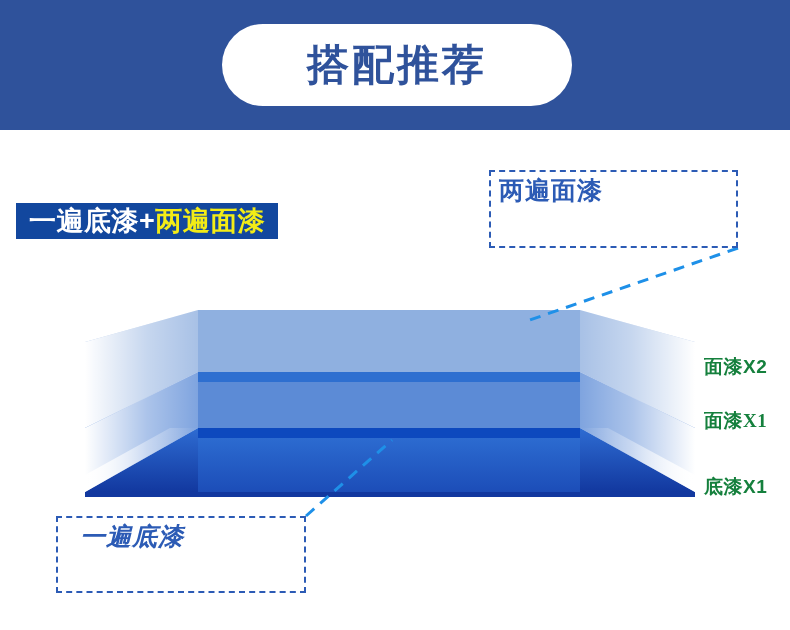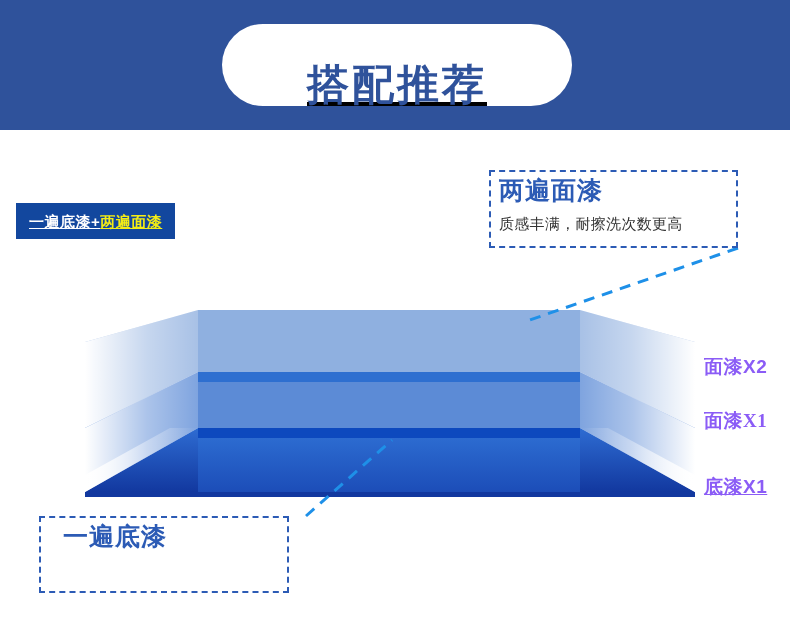--- a/index.html
+++ b/index.html
@@ -22,48 +22,46 @@
     width: 790px; height: 130px;
     background: #2F529B;
   }
   .title-pill {
     position: absolute;
     left: 222px; top: 24px;
     width: 350px; height: 82px;
     background: #ffffff;
     border-radius: 41px;
     display: flex;
-    align-items: flex-end;
+    align-items: center;
     justify-content: center;
-    text-decoration: underline;
   }
   .title-text {
     color: #2F529B;
     font-size: 42px;
     font-weight: bold;
     letter-spacing: 3px;
     line-height: 1;
   }
 
   
   .badge {
     position: absolute;
     left: 16px; top: 203px;
     height: 36px;
     padding: 0 13px;
     background: #12479E;
     display: flex;
     align-items: center;
   }
   .badge span {
-    font-size: 15px;
+    font-size: 27px;
     font-weight: bold;
     line-height: 1;
     letter-spacing: 0.5px;
-    text-decoration: underline;
   }
   .badge-white { color: #ffffff; }
   .badge-yellow { color: #F3EC16; }
 
   
   .room {
     position: absolute;
     left: 0; top: 0;
     width: 790px; height: 630px;
     pointer-events: none;
@@ -74,22 +72,22 @@
     position: absolute;
     border: 2px dashed #2C5BB5;
     box-sizing: border-box;
     background: transparent;
   }
   .callout-top {
     left: 489px; top: 170px;
     width: 249px; height: 78px;
   }
   .callout-bottom {
-    left: 39px; top: 516px;
-    width: 250px; height: 77px;
+    left: 56px; top: 516px;
+    width: 250px; height: 77px; font-style: italic;
   }
   .callout-title {
     color: #2C5BB5;
     font-size: 25px;
     font-weight: bold;
     line-height: 1;
     letter-spacing: 1px;
   }
   .callout-sub {
     color: #333333;
@@ -106,30 +104,30 @@
   .callout-bottom .callout-title {
     position: absolute; left: 22px; top: 6px;
   }
   .callout-bottom .callout-sub {
     position: absolute; left: 8px; top: 46px;
   }
 
   
   .layer-label {
     position: absolute;
-    color: #8b5cf6;
+    color: #15803d;
     font-size: 19px;
     font-weight: bold;
     line-height: 1;
     letter-spacing: 0.5px;
     white-space: nowrap;
   }
   .lab-0 { left: 704px; top: 357px; }
   .lab-1 { left: 704px; top: 411px; font-family: Liberation Serif, serif; }
-  .lab-2 { left: 704px; top: 477px; text-decoration: underline; }
+  .lab-2 { left: 704px; top: 477px; }
 </style>
 </head>
 <body>
 
 <div class="banner">
   <div class="title-pill">
     <div class="title-text">搭配推荐</div>
   </div>
 </div>
 
@@ -194,21 +192,20 @@
   </g>
 
   <polygon points="85,492 695,492 695,497 85,497" fill="#12389F"></polygon>
 
   <line x1="738" y1="248" x2="524" y2="322" stroke="#1E90E8" stroke-width="3" stroke-dasharray="11 8"></line>
   <line x1="306" y1="516" x2="392" y2="440" stroke="#1E90E8" stroke-width="3" stroke-dasharray="11 8"></line>
 </svg>
 
 <div class="callout callout-top">
   <div class="callout-title">两遍面漆</div>
-  <div class="callout-sub">质感丰满，耐擦洗次数更高</div>
 </div>
 
 <div class="callout callout-bottom">
   <div class="callout-title">一遍底漆</div>
 </div>
 
 <div class="layer-label lab-0">面漆X2</div>
 <div class="layer-label lab-1">面漆X1</div>
 <div class="layer-label lab-2">底漆X1</div>
 

